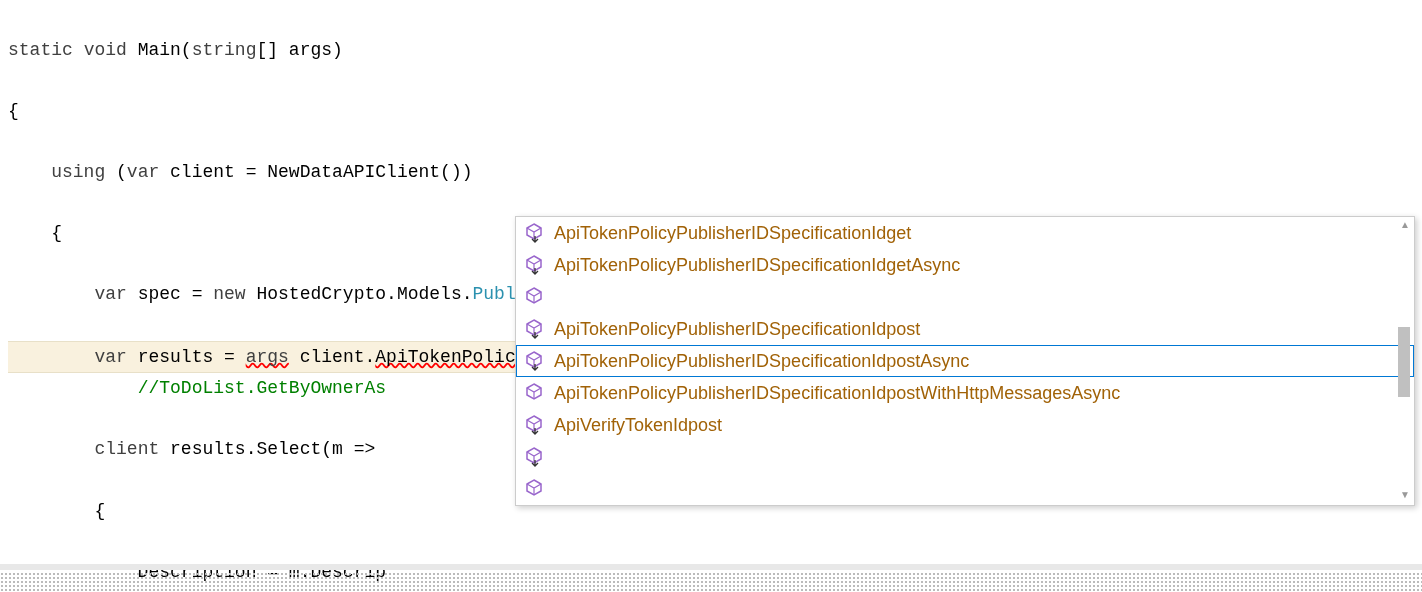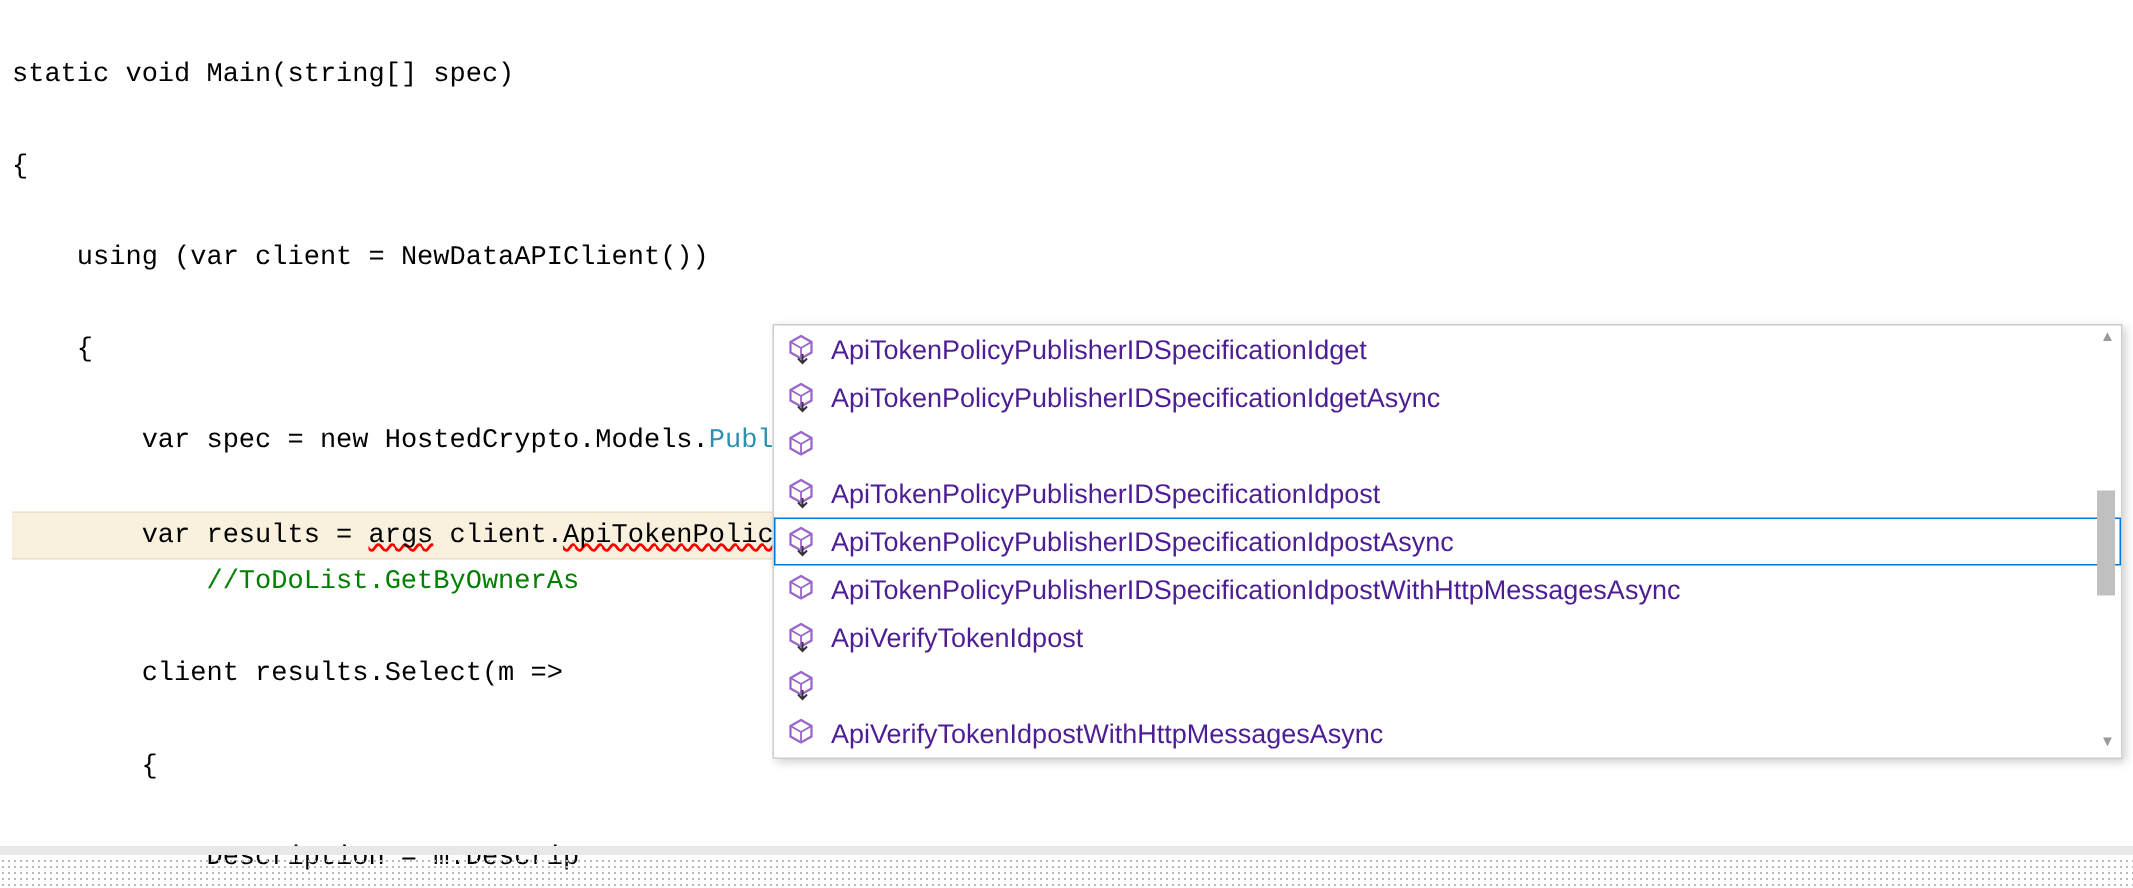--- a/index.html
+++ b/index.html
@@ -11,21 +11,21 @@
       width: 1422px;
       height: 592px;
       overflow: hidden;
       position: relative;
     }
     .code-area {
       padding: 4px 8px;
       line-height: 1.7;
       white-space: pre;
     }
-    .kw-blue { color: #000000; }
+    .kw-blue { color: #404040; }
     .comment { color: #008000; margin-top: 22px; }
     .type { color: #2b91af; }
     .error-underline {
       text-decoration: underline wavy #ff0000;
       text-decoration-skip-ink: none;
     }
     .highlight-line {
       background: #f9f1de;
       display: inline-block;
       width: 100%;
@@ -42,21 +42,21 @@
       box-shadow: 2px 2px 6px rgba(0,0,0,0.2);
       font-family: 'Segoe UI', Arial, sans-serif;
       font-size: 18px;
       z-index: 10;
     }
     .ac-item {
       display: flex;
       align-items: center;
       padding: 5px 8px;
       cursor: pointer;
-      color: #4c1d95;
+      color: #a16207;
     }
     .ac-item.selected {
       border: 1px solid #0078d4;
       background: #ffffff;
       padding: 4px 7px;
     }
     .ac-icon {
       width: 22px;
       height: 22px;
       margin-right: 8px;
@@ -116,21 +116,21 @@
       width: 100%;
       height: 20px;
       background-image: radial-gradient(#bbb 1px, transparent 1px);
       background-size: 4px 4px;
     }
   </style>
 </head>
 <body>
 
 <div class="code-area">
-<div><span class="kw-blue">static</span> <span class="kw-blue">void</span><span> Main(</span><span class="kw-blue">string</span><span>[] spec)</span></div>
+<div><span class="kw-blue">static</span> <span class="kw-blue">void</span><span> Main(</span><span class="kw-blue">string</span><span>[] args)</span></div>
 <div><span>{</span></div>
 <div>    <span class="kw-blue">using</span><span> (</span><span class="kw-blue">var</span><span> client = NewDataAPIClient())</span></div>
 <div><span>    {</span></div>
 <div>        <span class="kw-blue">var</span><span> spec = </span><span class="kw-blue">new</span><span> HostedCrypto.Models.</span><span class="type">PublisherSpecification</span><span>();</span></div>
 <div class="highlight-line">        <span class="kw-blue">var</span><span> results = </span><span class="kw-blue error-underline">args</span><span> client.</span><span class="error-underline">ApiTokenPolicyPublisherIDSpecificationIdpostAsync</span><span class="error-underline">("", "", n, null</span></div>
 <div>            <span class="comment">//ToDoList.GetByOwnerAs</span></div>
 <div>        <span class="kw-blue">client</span><span> results.Select(m =&gt; </span></div>
 <div><span>        {</span></div>
 <div><span>            Description = m.Descrip</span></div>
 
@@ -222,18 +222,17 @@
         </svg>
       </span>
     </div>
     <div class="ac-item">
       <span class="ac-icon">
         <svg width="22" height="22" viewBox="0 0 22 22">
           <path d="M10 2 L17 6 L17 13 L10 17 L3 13 L3 6 Z" fill="none" stroke="#9966cc" stroke-width="1.5"></path>
           <path d="M3 6 L10 10 L17 6 M10 10 L10 17" fill="none" stroke="#9966cc" stroke-width="1.2"></path>
         </svg>
       </span>
-      <span>ApiVerifyTokenIdpostWithHttpMessagesAsync</span>
     </div>
   </div>
 
 <div class="bottom-gap"></div>
 <div class="dotted-border"></div>
 
 </body></html>

